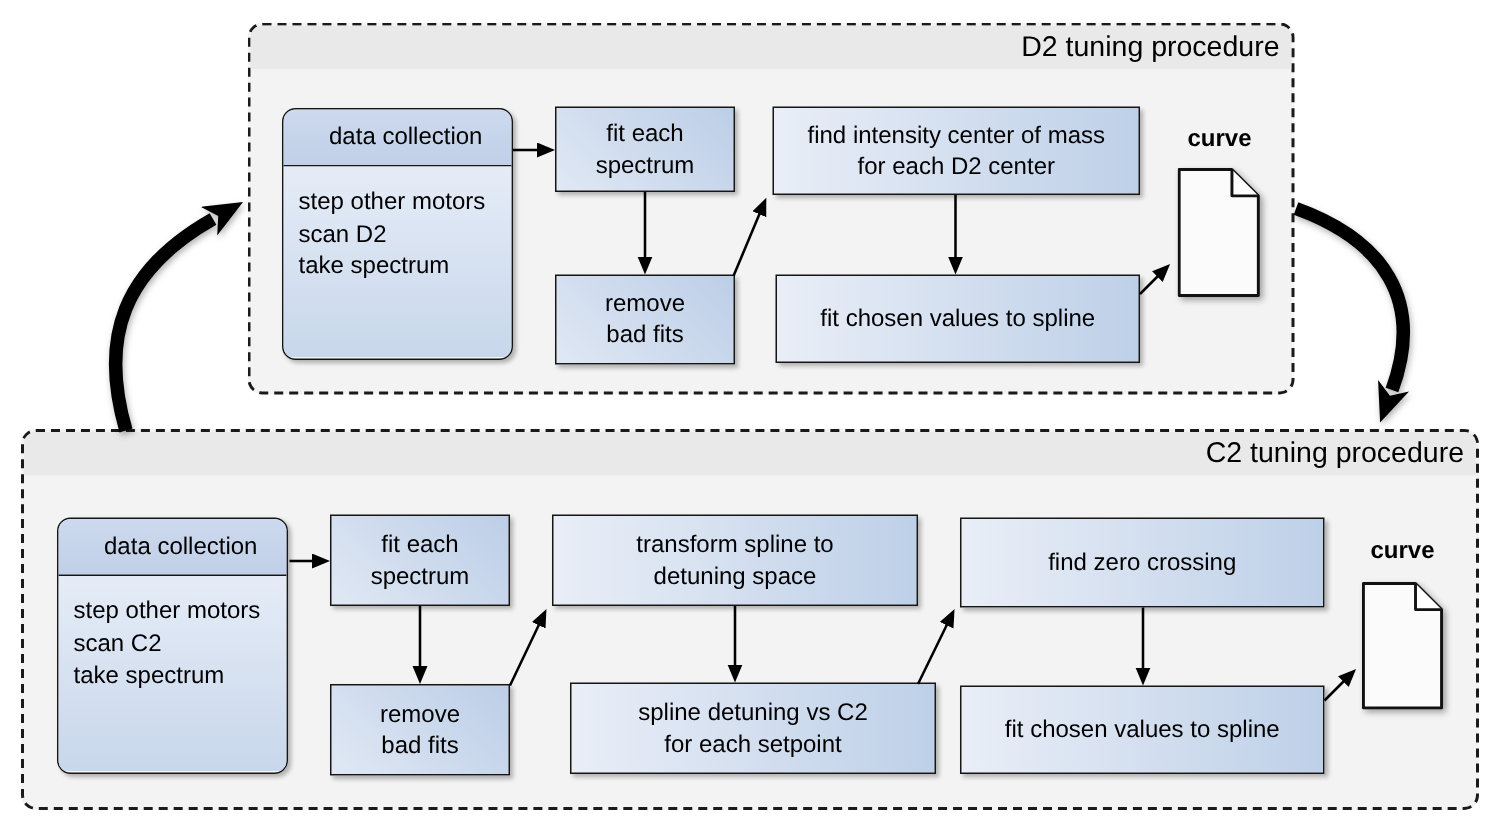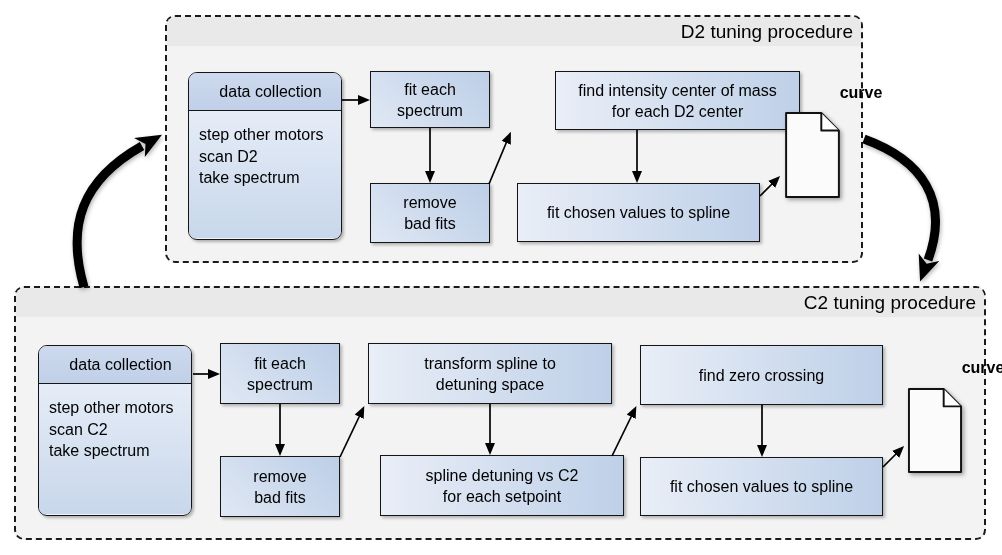--- a/index.html
+++ b/index.html
@@ -22,21 +22,21 @@
   .datacol { position:absolute; border:1.6px solid #151515; border-radius:9px;
              box-sizing:border-box; box-shadow:2px 2px 3px rgba(0,0,0,.28);
              overflow:hidden; font-size:16px; }
   .dc-header { height:37px; border-bottom:1.6px solid #151515;
                background:linear-gradient(180deg,#cdd9ee,#c0d0e8);
                display:flex; align-items:center; justify-content:center;padding-left:11px; }
   .dc-body { height:calc(100% - 38.6px); box-sizing:border-box;
              background:linear-gradient(180deg,#e5ecf7,#c8d7eb);
              padding:13px 10px 16px 10px; text-align:left; line-height:21.5px; }
 
-  .curve-label { position:absolute; font-weight:bold; font-size:16px; text-align:center;margin-left:48px; }
+  .curve-label { position:absolute; font-weight:bold; font-size:16px; text-align:center; }
   .doc { position:absolute; filter:drop-shadow(2px 2px 2px rgba(0,0,0,.35)); }
 
   .overlay { position:absolute; left:0; top:0; width:1002px; height:555px; pointer-events:none; }
   .thin  { stroke:#000; stroke-width:1.7; fill:none; }
   .thick { stroke:#000; stroke-width:9; fill:none; stroke-linecap:butt; }
   .thickg { filter:drop-shadow(1px 2px 2px rgba(0,0,0,.3)); }
 </style>
 </head>
 <body>
 
@@ -66,21 +66,21 @@
   <div class="box grad-small" style="left:370px; top:71px; width:120px; height:57px;">
     <span>fit each</span>
     <span>spectrum</span>
   </div>
 
   <div class="box grad-small" style="left:370px; top:183px; width:120px; height:60px;">
     <span>remove</span>
     <span>bad fits</span>
   </div>
 
-  <div class="box grad-wide" style="left:515px; top:71px; width:245px; height:59px;margin-left:40px;">
+  <div class="box grad-wide" style="left:515px; top:71px; width:245px; height:59px;">
     <span>find intensity center of mass</span>
     <span>for each D2 center</span>
   </div>
 
   <div class="box grad-wide" style="left:517px; top:183px; width:243px; height:59px;">
     <span>fit chosen values to spline</span>
   </div>
 
   <div class="curve-label" style="left:785px; top:84px; width:56px;">curve</div>
   <svg class="doc" style="left:785px; top:112px;" width="55" height="86" viewBox="0 0 56 88">

